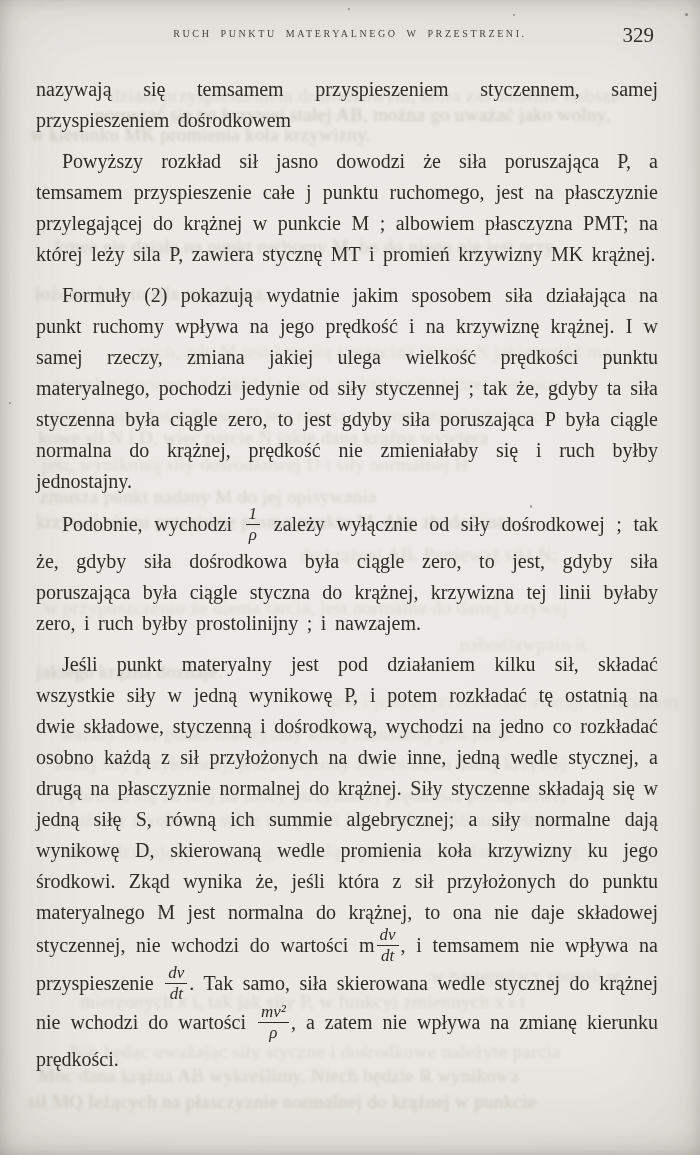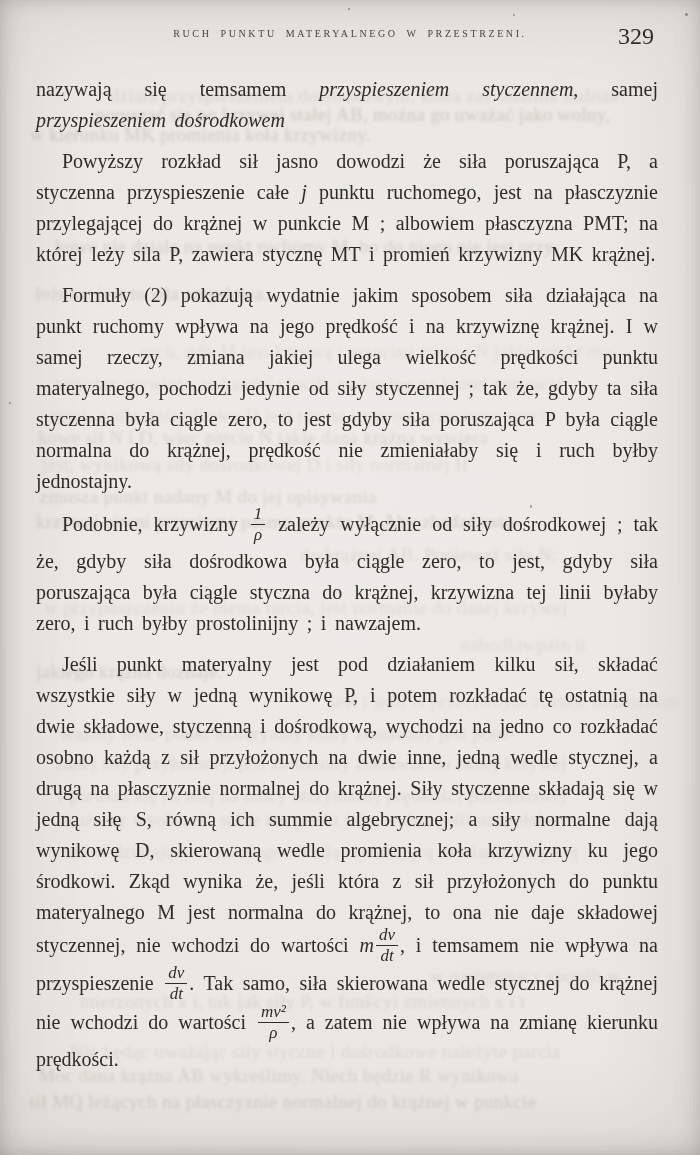--- a/index.html
+++ b/index.html
@@ -46,38 +46,38 @@
     display:block;
     text-align:center;
     font-size:10px;
     letter-spacing:2.6px;
     word-spacing:4px;
     color:var(--header);
   }
   .page-number{
     position:absolute;
     top:23px;right:46px;
-    font-size:24px;
+    font-size:21px;
     color:var(--ink);
   }
   .body-text{
     position:relative;z-index:2;
     margin-top:10px;
     padding:0 42px 0 36px;
     color:var(--ink);
   }
   .para{
     margin:0 0 10px 0;
     font-size:20px;
     line-height:31px;
     text-align:justify;
     word-spacing:3.5px;
   }
   .para.indent{text-indent:26px;}
-  .it{font-style:italic;}
+  .it{}
   .frac{
     display:inline-block;
     vertical-align:middle;
     text-align:center;
     font-style:italic;
     line-height:1.05;
     margin:0 2px;
     position:relative;top:-2px;
     text-indent:0;
   }
@@ -123,23 +123,23 @@
       <div class="ghost" style="left: 28px; top: 1092px; opacity: 0.44;">sił MQ leżących na płasczyznie normalnej do krążnej w punkcie</div>
     </div>
 
   <div class="header">
     <span class="running-title">RUCH PUNKTU MATERYALNEGO W PRZESTRZENI.</span>
     <span class="page-number">329</span>
   </div>
 
   <div class="body-text" id="paragraphs">
       <p class="para"><span>nazywają się temsamem </span><span class="it">przyspieszeniem styczennem</span><span>, samej </span><span class="it">przyspieszeniem dośrodkowem</span></p>
-      <p class="para indent"><span>Powyższy rozkład sił jasno dowodzi że siła poruszająca P, a styczenna przyspieszenie całe </span><span class="it">j</span><span> punktu ruchomego, jest na płasczyznie przylegającej do krążnej w punkcie M ; albowiem płasczyzna PMT; na której leży sila P, zawiera stycznę MT i promień krzywizny MK krążnej.</span></p>
+      <p class="para indent"><span>Powyższy rozkład sił jasno dowodzi że siła poruszająca P, a temsamem przyspieszenie całe </span><span class="it">j</span><span> punktu ruchomego, jest na płasczyznie przylegającej do krążnej w punkcie M ; albowiem płasczyzna PMT; na której leży sila P, zawiera stycznę MT i promień krzywizny MK krążnej.</span></p>
       <p class="para indent"><span>Formuły (2) pokazują wydatnie jakim sposobem siła działająca na punkt ruchomy wpływa na jego prędkość i na krzywiznę krążnej. I w samej rzeczy, zmiana jakiej ulega wielkość prędkości punktu materyalnego, pochodzi jedynie od siły styczennej ; tak że, gdyby ta siła styczenna była ciągle zero, to jest gdyby siła poruszająca P była ciągle normalna do krążnej, prędkość nie zmieniałaby się i ruch byłby jednostajny.</span></p>
-      <p class="para indent"><span>Podobnie, krzywizny </span><span class="frac"><span class="num">1</span><span class="den">ρ</span></span><span> zależy wyłącznie od siły dośrodkowej ; tak że, gdyby siła dośrodkowa była ciągle zero, to jest, gdyby siła poruszająca była ciągle styczna do krążnej, krzywizna tej linii byłaby zero, i ruch byłby prostolinijny ; i nawzajem.</span></p>
+      <p class="para indent"><span>Podobnie, wychodzi </span><span class="frac"><span class="num">1</span><span class="den">ρ</span></span><span> zależy wyłącznie od siły dośrodkowej ; tak że, gdyby siła dośrodkowa była ciągle zero, to jest, gdyby siła poruszająca była ciągle styczna do krążnej, krzywizna tej linii byłaby zero, i ruch byłby prostolinijny ; i nawzajem.</span></p>
       <p class="para indent"><span>Jeśli punkt materyalny jest pod działaniem kilku sił, składać wszystkie siły w jedną wynikowę P, i potem rozkładać tę ostatnią na dwie składowe, styczenną i dośrodkową, wychodzi na jedno co rozkładać osobno każdą z sił przyłożonych na dwie inne, jedną wedle stycznej, a drugą na płasczyznie normalnej do krążnej. Siły styczenne składają się w jedną siłę S, równą ich summie algebrycznej; a siły normalne dają wynikowę D, skierowaną wedle promienia koła krzywizny ku jego środkowi. Zkąd wynika że, jeśli która z sił przyłożonych do punktu materyalnego M jest normalna do krążnej, to ona nie daje składowej styczennej, nie wchodzi do wartości </span><span class="it">m</span><span class="frac"><span class="num">dv</span><span class="den">dt</span></span><span>, i temsamem nie wpływa na przyspieszenie </span><span class="frac"><span class="num">dv</span><span class="den">dt</span></span><span>. Tak samo, siła skierowana wedle stycznej do krążnej nie wchodzi do wartości </span><span class="frac"><span class="num">mv²</span><span class="den">ρ</span></span><span>, a zatem nie wpływa na zmianę kierunku prędkości.</span></p>
     </div>
 
   <span class="speck" style="left:348px;top:8px;width:2px;height:2px;"></span>
   <span class="speck" style="left:685px;top:13px;width:3px;height:3px;"></span>
   <span class="speck" style="left:513px;top:14px;width:2px;height:2px;"></span>
   <span class="speck" style="left:9px;top:402px;width:2px;height:2px;"></span>
   <span class="speck" style="left:530px;top:505px;width:2px;height:3px;"></span>
 </div>
 

